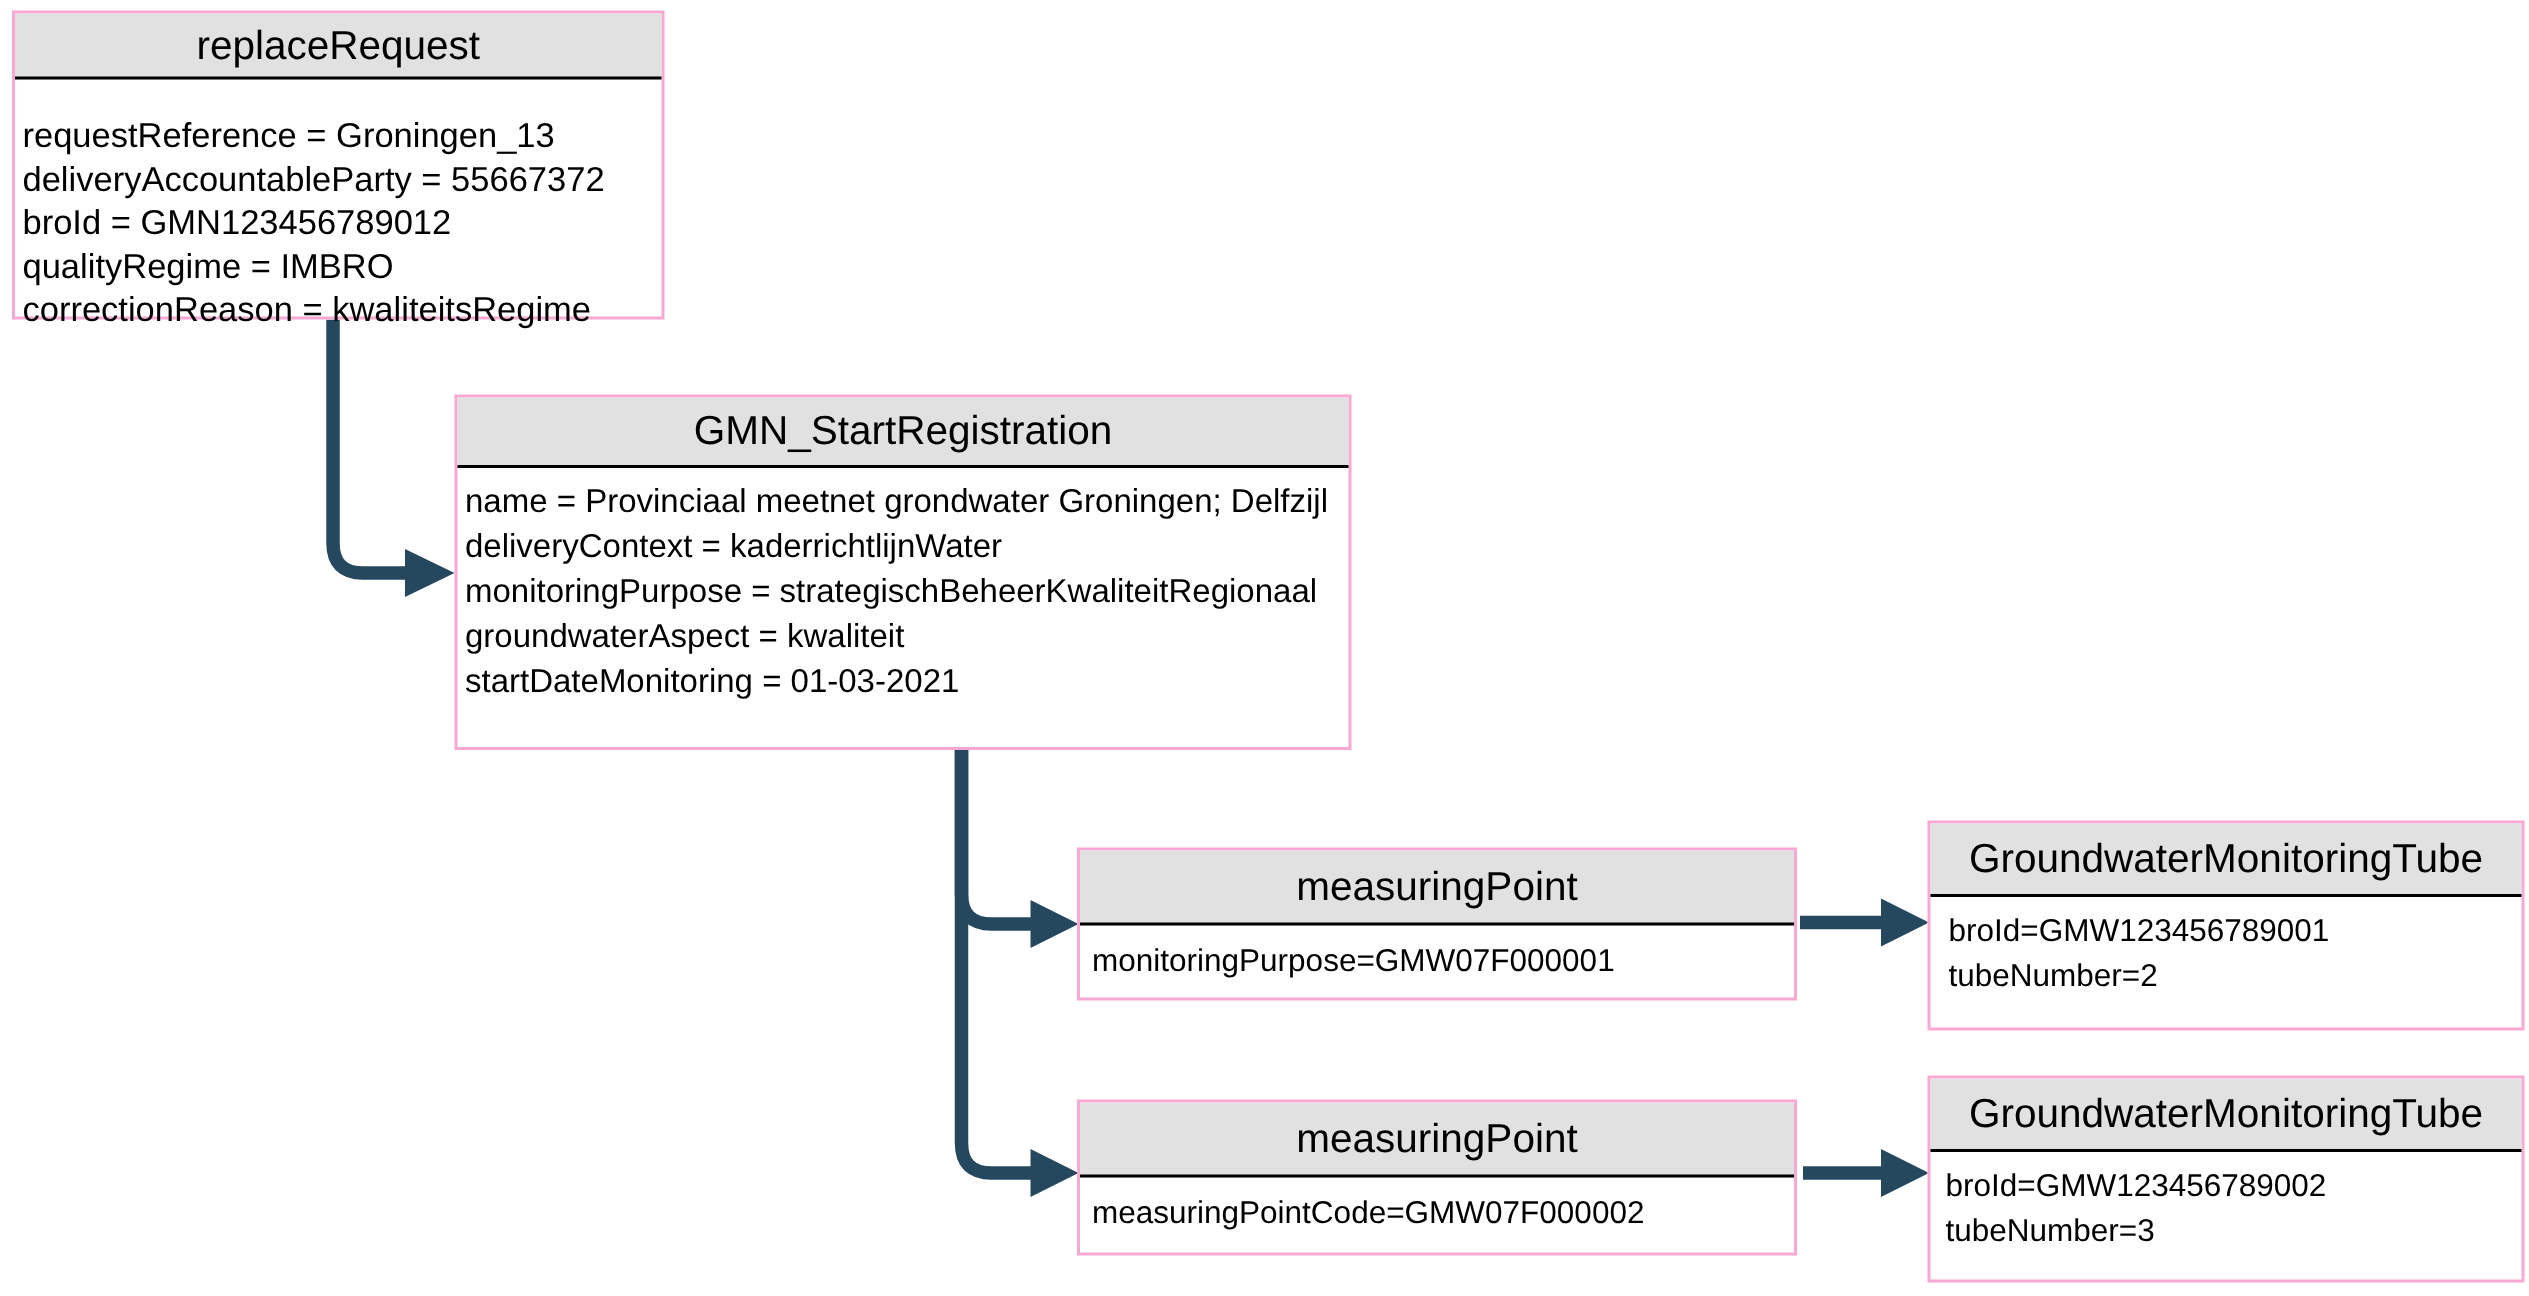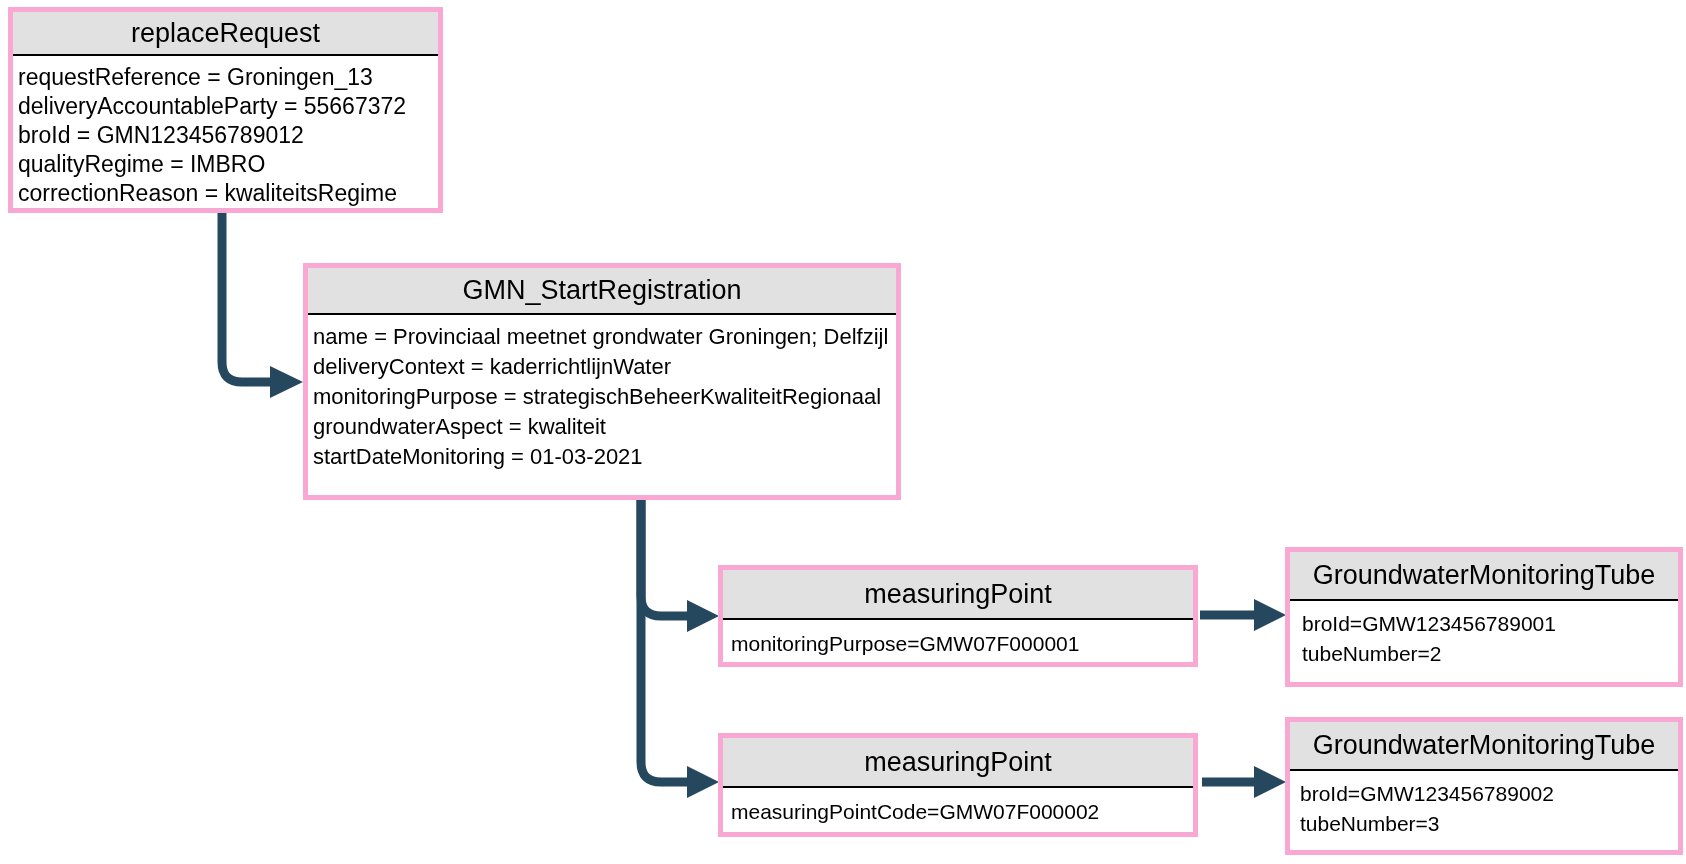--- a/index.html
+++ b/index.html
@@ -30,21 +30,21 @@
     stroke-width: 9;
   }
   .arrows polygon {
     fill: #25485f;
     stroke: none;
   }
   .node {
     position: absolute;
     box-sizing: border-box;
     background: #ffffff;
-    border: 5px solid #f9a8d4;
+    border: 2px solid #f9a8d4;
   }
   .node-title {
     box-sizing: content-box;
     background: #e1e1e1;
     border-bottom: 2px solid #000000;
     display: flex;
     align-items: center;
     justify-content: center;
     font-size: 27px;
     white-space: nowrap;
@@ -52,21 +52,21 @@
   .node-body {
     white-space: nowrap;
   }
   .attr {
     white-space: nowrap;
   }
 
   
   .n-replace { left: 8px; top: 7px; width: 435px; height: 206px; }
   .n-replace .node-title { height: 42px; }
-  .n-replace .node-body { padding: 7px 5px 0 5px; font-size: 23px; line-height: 29px; }
+  .n-replace .node-body { padding: 7px 5px 0 5px; font-size: 23px; line-height: 29px; margin-top: 16px; }
 
   
   .n-gmn { left: 303px; top: 263px; width: 598px; height: 237px; }
   .n-gmn .node-title { height: 45px; }
   .n-gmn .node-body { padding: 7px 5px 0 5px; font-size: 22px; line-height: 30px; }
 
   
   .n-mp1 { left: 718px; top: 565px; width: 480px; height: 102px; }
   .n-mp1 .node-title { height: 48px; }
   .n-mp1 .node-body { padding: 11px 8px 0 8px; font-size: 21px; line-height: 26px; }

